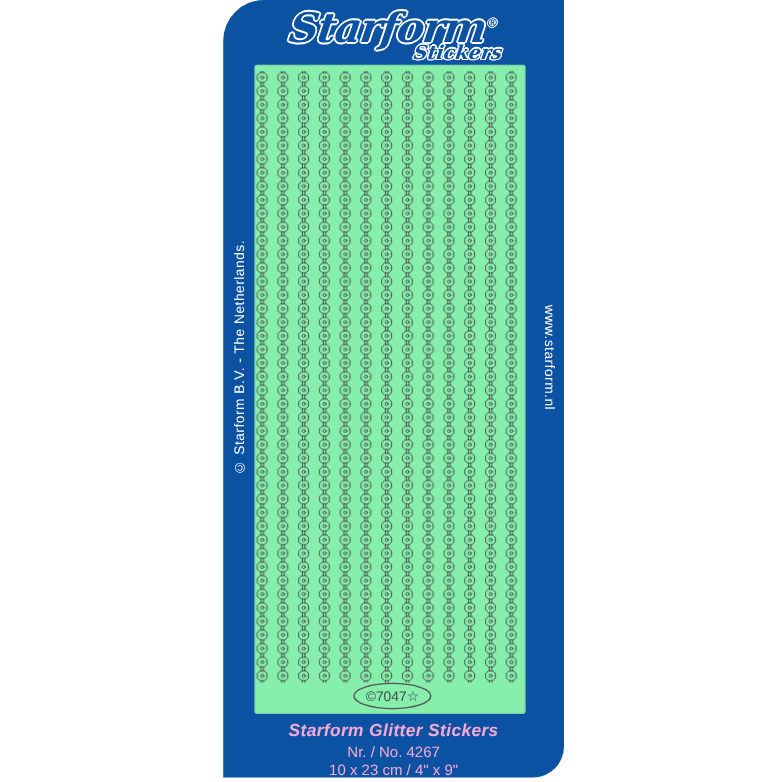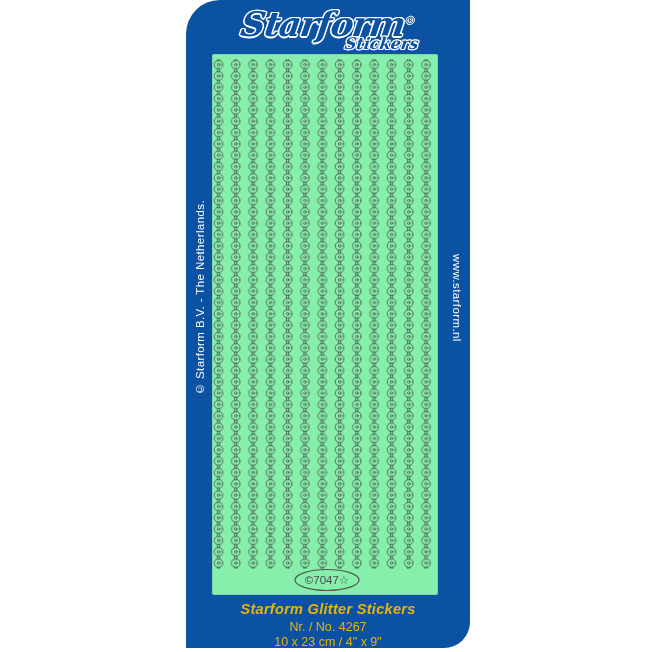--- a/index.html
+++ b/index.html
@@ -42,21 +42,21 @@
   .edge-right{right:3px;width:20px;writing-mode:vertical-rl;}
   
   .sheet{
     position:absolute;left:26px;top:54px;width:226px;height:541px;
     background:#86efac;border-radius:2px;
     box-shadow:inset 0 0 0 1px rgba(120,130,150,0.25);
   }
   .grid-svg{position:absolute;left:1px;top:5px;display:block;}
   .stamp-svg{position:absolute;left:0;bottom:2px;display:block;}
   
-  .footer{position:absolute;left:0;right:0;top:601px;text-align:center;color:#eab308;}
+  .footer{position:absolute;left:0;right:0;top:601px;text-align:center;color:#f9a8d4;}
   .footer-line1{font-size:14.5px;font-style:italic;font-weight:bold;letter-spacing:0.3px;line-height:17px;}
   .footer-line2{font-size:12.5px;line-height:15px;margin-top:2px;}
   .footer-line3{font-size:12.5px;line-height:15px;}
 </style>
 </head>
 <body>
 
 <div class="stage">
   <div class="card">
 

